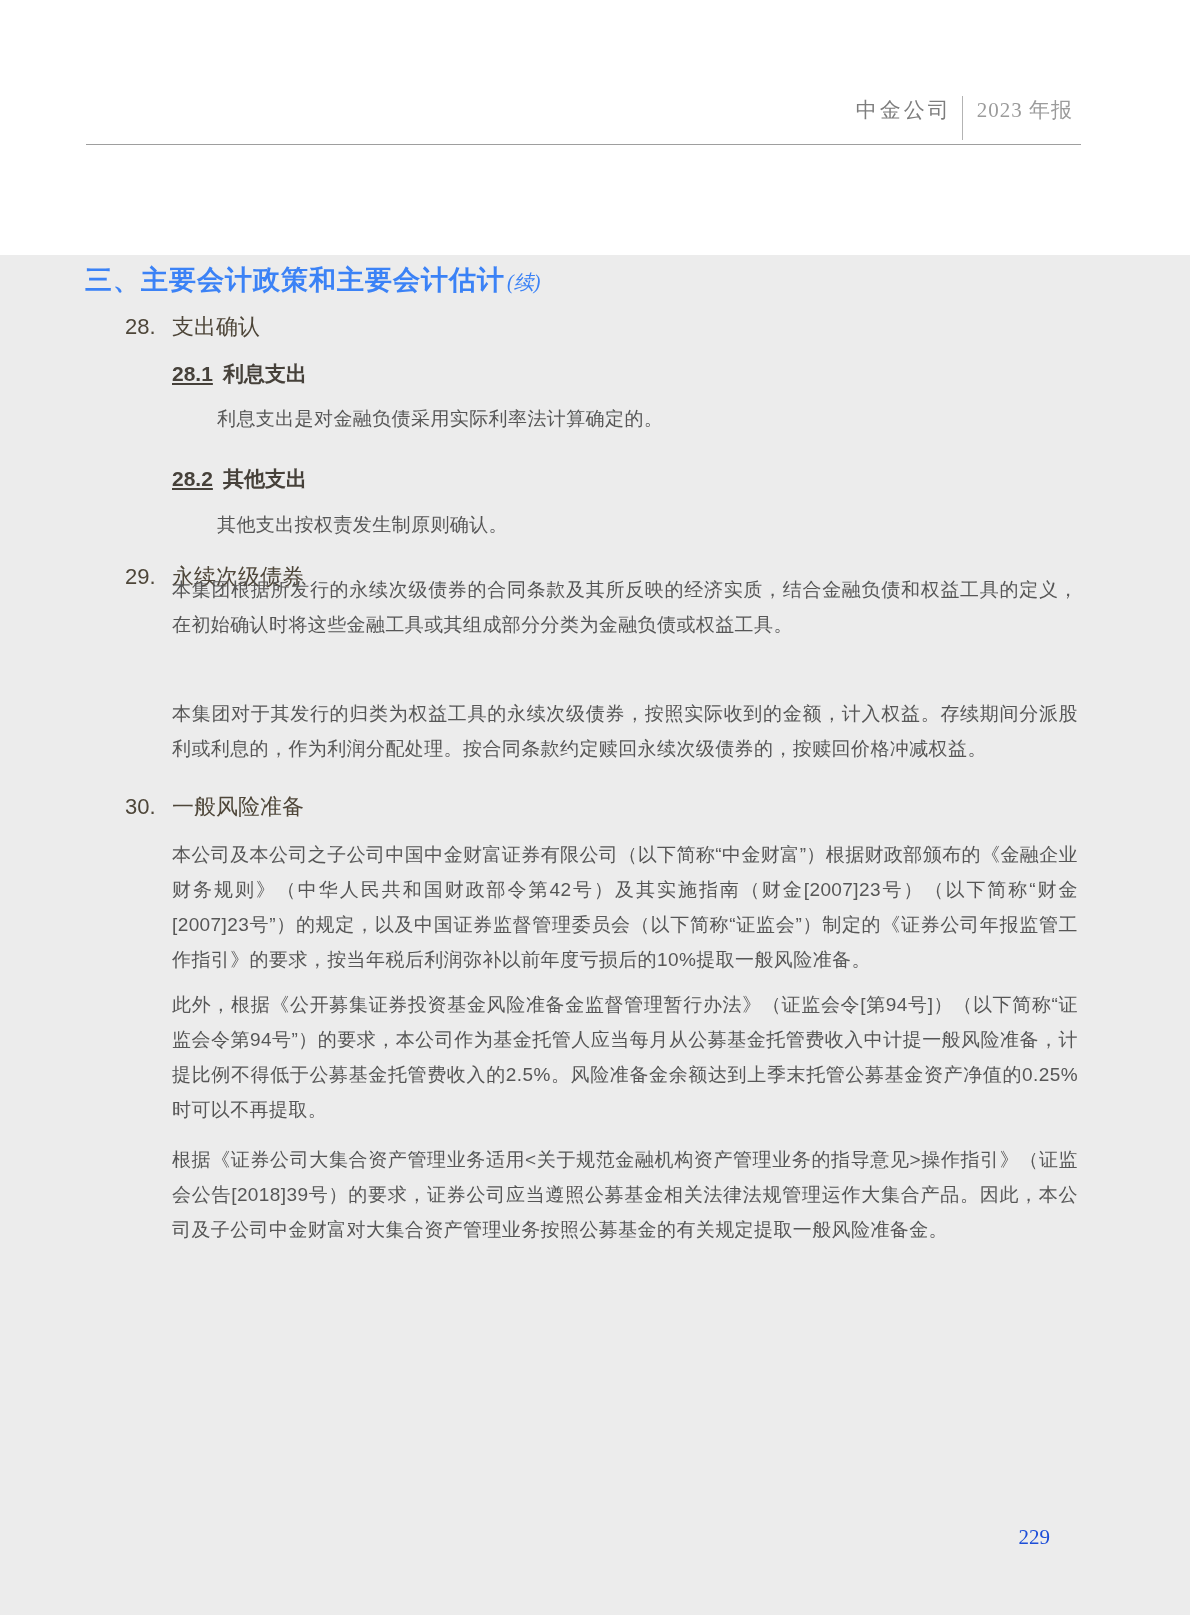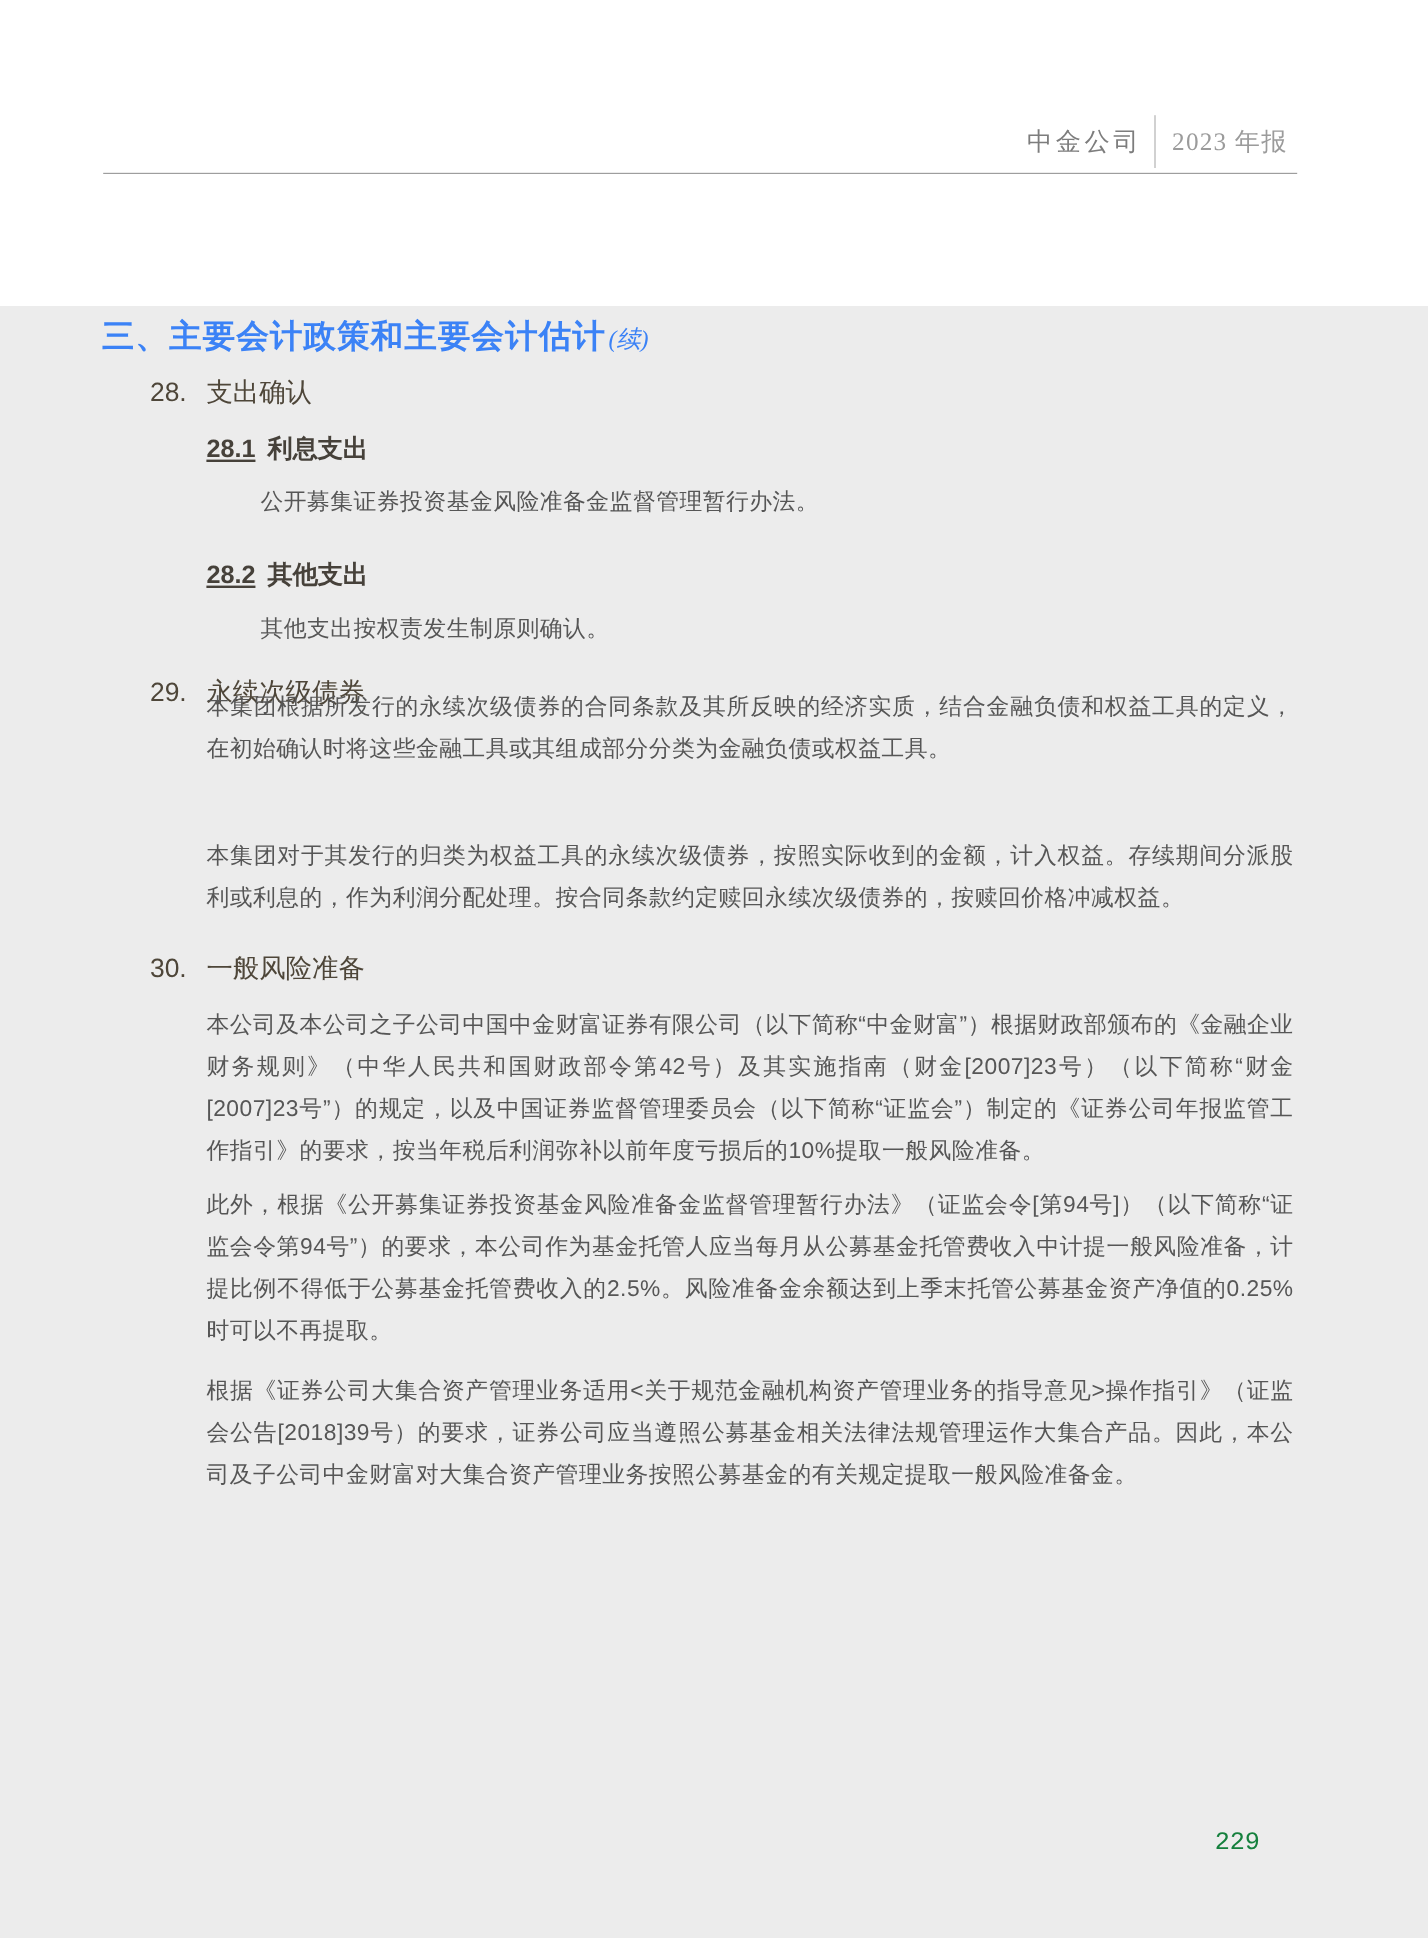--- a/index.html
+++ b/index.html
@@ -9,21 +9,21 @@
     font-family:"Liberation Sans","DejaVu Sans",sans-serif;
     -webkit-font-smoothing:antialiased;
   }
   .content-bg{
     position:absolute;left:0;top:255px;width:1190px;height:1360px;
     background:#ececec;
   }
   
   .page-header{
     position:absolute;top:96px;right:117px;
-    display:flex;align-items:center;
+    display:flex;
     font-family:"Liberation Serif","DejaVu Serif",serif;
     font-size:21px;
   }
   .page-header .company{color:#7d7d7d;letter-spacing:3px;}
   .page-header .vdiv{width:1px;height:44px;background:#b3b3b3;margin:0 14px 0 10px;}
   .page-header .edition{color:#9b9b9b;letter-spacing:1px;}
   .header-rule{
     position:absolute;top:144px;left:86px;width:995px;height:1px;
     background:#9e9e9e;
   }
@@ -53,22 +53,22 @@
     position:absolute;left:172px;width:906px;margin:0;
     font-size:19px;line-height:35px;color:#565656;
     text-align:justify;text-justify:inter-character;
     letter-spacing:0.4px;
   }
   .body-p.indent2{left:217px;width:861px;}
   .body-p.single{white-space:nowrap;text-align:left;}
   
   .page-number{
     position:absolute;top:1525px;right:140px;
-    font-family:Liberation Mono, monospace;
-    font-size:21px;color:#15803d;
+    font-family:Liberation Serif, serif;
+    font-size:21px;color:#1d4ed8;
   }
 </style>
 </head>
 <body>
 
 <div class="content-bg"></div>
 
 <div class="page-header">
   <span class="company">中金公司</span>
   <span class="vdiv"></span>
@@ -80,21 +80,21 @@
   <span>三、主要会计政策和主要会计估计</span><span class="cont">(续)</span>
 </h1>
 
 <h2 class="h-l1" style="top:312px">
   <span class="num">28.</span><span>支出确认</span>
 </h2>
 
 <h3 class="h-l2" style="top:360px">
   <span class="num">28.1</span><span>利息支出</span>
 </h3>
-<p class="body-p indent2 single" style="top:401px">公开募集证券投资基金风险准备金监督管理暂行办法。</p>
+<p class="body-p indent2 single" style="top:401px">利息支出是对金融负债采用实际利率法计算确定的。</p>
 
 <h3 class="h-l2" style="top:465px">
   <span class="num">28.2</span><span>其他支出</span>
 </h3>
 <p class="body-p indent2 single" style="top:507px">其他支出按权责发生制原则确认。</p>
 
 <h2 class="h-l1" style="top:562px">
   <span class="num">29.</span><span>永续次级债券</span>
 </h2>
 <p class="body-p" style="top:572px">本集团根据所发行的永续次级债券的合同条款及其所反映的经济实质，结合金融负债和权益工具的定义，在初始确认时将这些金融工具或其组成部分分类为金融负债或权益工具。</p>

